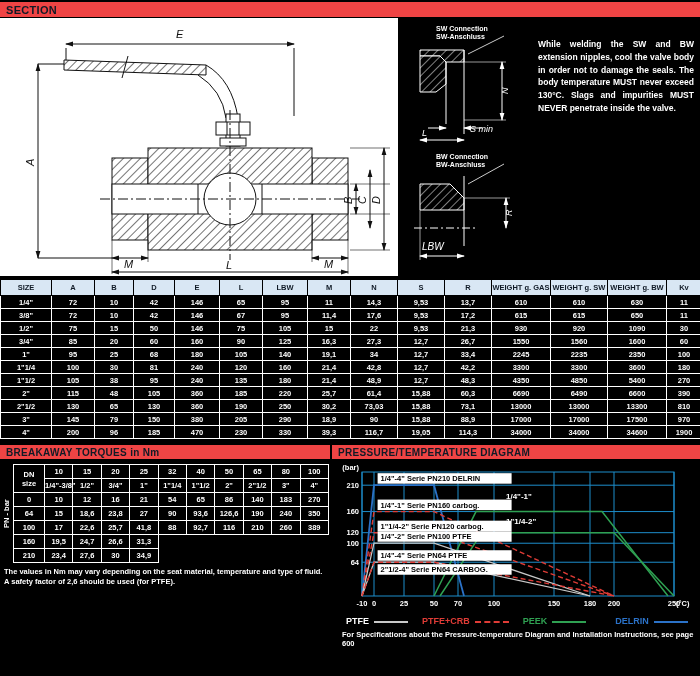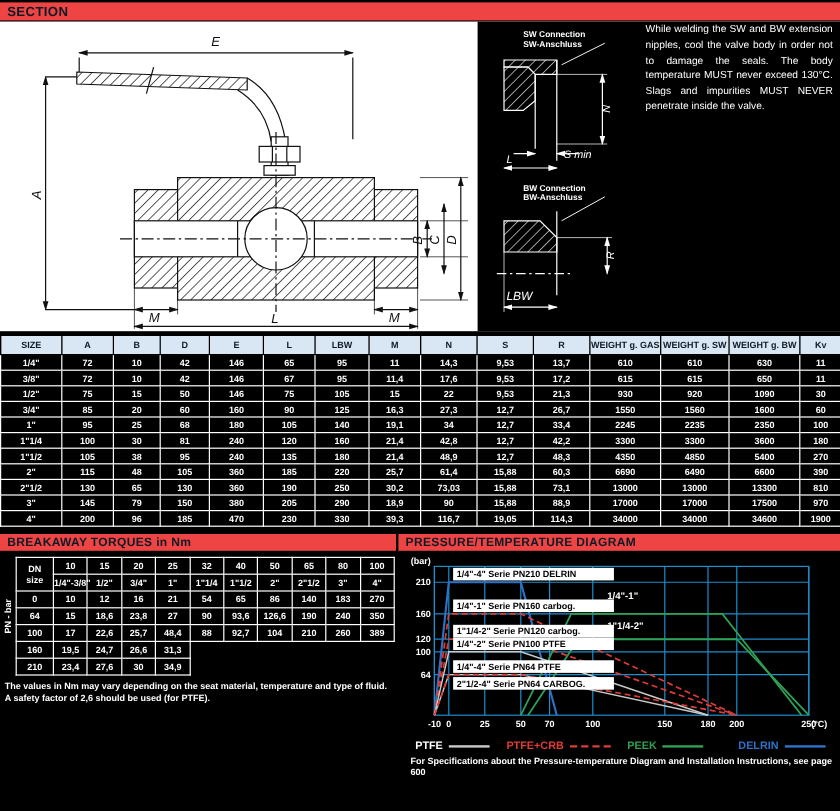--- a/index.html
+++ b/index.html
@@ -5,22 +5,22 @@
   html,body{margin:0;padding:0;background:#000;}
   .page{position:relative;width:700px;height:676px;background:#000;overflow:hidden;
         font-family:"Liberation Sans","DejaVu Sans",sans-serif;display:flex;flex-direction:column;}
   
   .bar{background:#ef4444;color:#101a26;font-weight:bold;font-size:11px;
        padding:2px 6px 1px 6px;border-bottom:1px solid #000;letter-spacing:.3px;}
   .topline{height:2px;background:#000;}
   
   .draw-area{position:relative;height:258px;background:#fff;flex:none;}
   .dark-panel{position:absolute;top:0;right:0;width:302px;height:258px;background:#000;}
-  .note{position:absolute;left:140px;top:0;width:156px;color:#fff;font-size:8.5px;
-        font-weight:normal;line-height:1.5;text-align:justify;}
+  .note{position:absolute;left:140px;top:20px;width:156px;color:#fff;font-size:8.5px;
+        font-weight:bold;line-height:1.5;text-align:justify;}
   svg text{font-family:"Liberation Sans","DejaVu Sans",sans-serif;}
   .dimlbl{font-style:italic;font-size:11px;fill:#111;}
   .dimlblw{font-style:italic;font-size:9px;fill:#fff;}
   .detail-title{font-size:7px;fill:#fff;font-weight:bold;}
   
   .gap{height:3px;background:#000;flex:none;}
   table{border-collapse:collapse;table-layout:fixed;width:700px;}
   .dimtab{height:163px;flex:none;background:#000;}
   .dimtab th{background:#d9e7f4;color:#101a26;font-size:7.5px;font-weight:bold;
              border:1px solid #000;padding:3px 0;}
@@ -450,24 +450,24 @@
                 <td>126,6</td>
                 <td>190</td>
                 <td>240</td>
                 <td>350</td>
               </tr>
               <tr>
                 <th>100</th>
                 <td>17</td>
                 <td>22,6</td>
                 <td>25,7</td>
-                <td>48,4</td>
+                <td>41,8</td>
                 <td>88</td>
                 <td>92,7</td>
-                <td>104</td>
+                <td>116</td>
                 <td>210</td>
                 <td>260</td>
                 <td>389</td>
               </tr>
               <tr>
                 <th>160</th>
                 <td>19,5</td>
                 <td>24,7</td>
                 <td>26,6</td>
                 <td>31,3</td>

